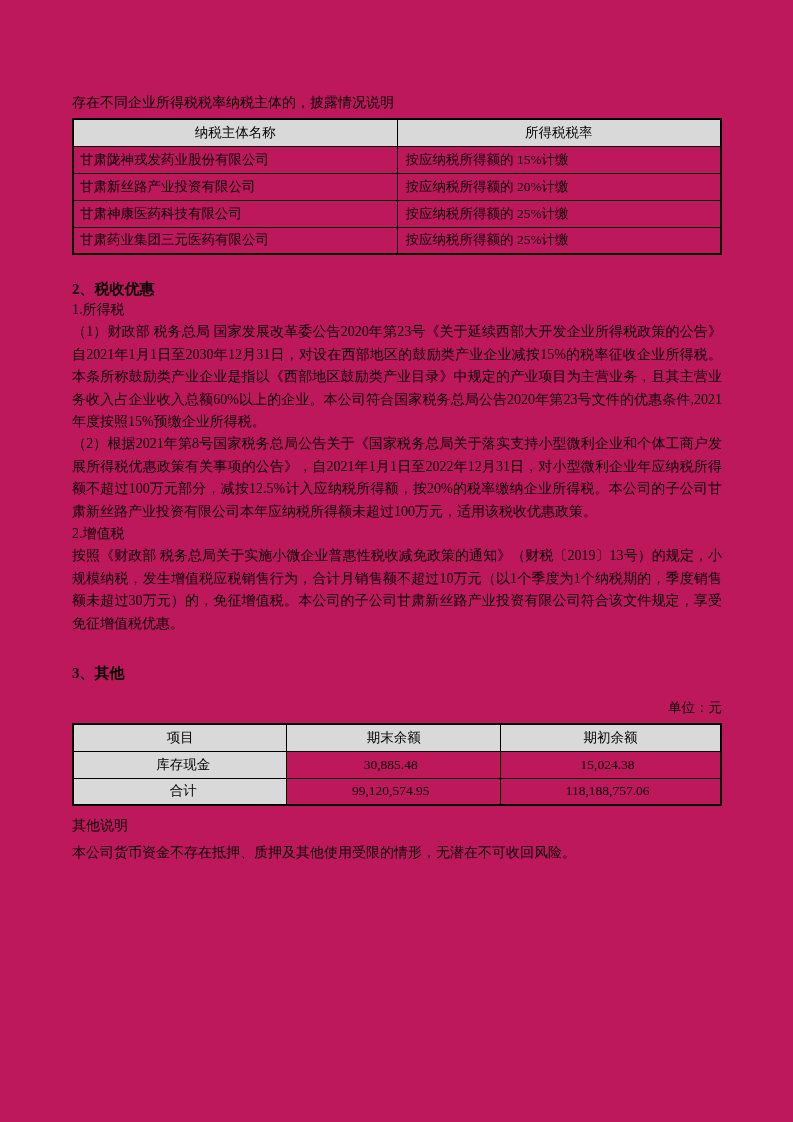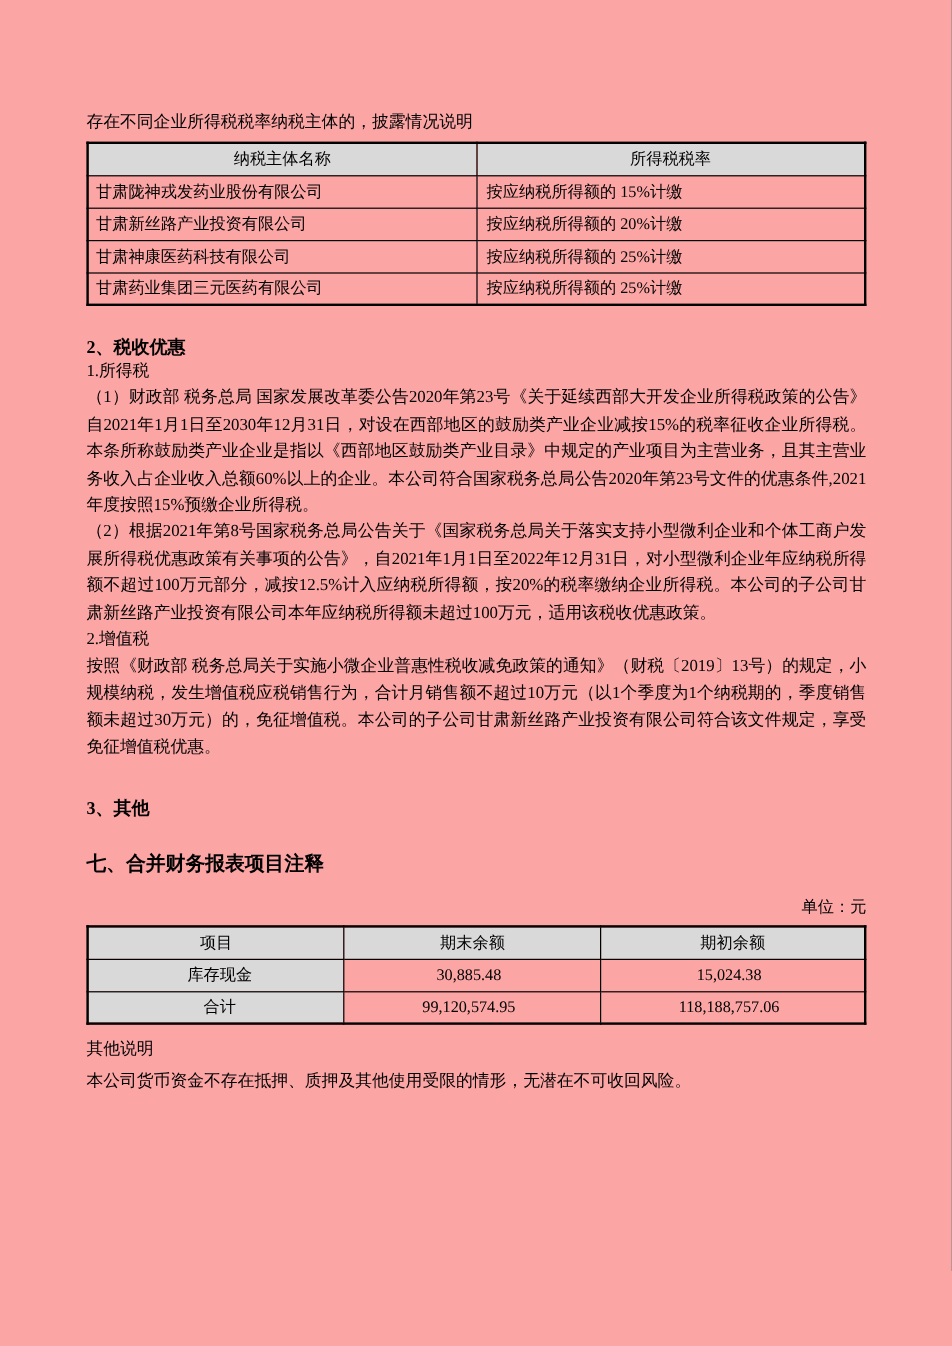--- a/index.html
+++ b/index.html
@@ -1,21 +1,21 @@
 <!DOCTYPE html>
 <html><head>
 <meta charset="utf-8">
 <style>
   * { margin: 0; padding: 0; box-sizing: border-box; }
   html, body { background: #888; }
   .page {
     width: 793px;
     height: 1122px;
     margin: 0 auto;
-    background: #fca5a5;
+    background: #be185d;
     font-family: "Liberation Serif", "DejaVu Serif", serif;
     color: #000000;
     padding: 95px 71px 0 72px;
     position: relative;
   }
   .intro {
     font-size: 14px;
     line-height: 16px;
     margin-bottom: 7px;
   }
@@ -122,21 +122,20 @@
   <div class="bodyblock">
     <div class="bodytext">1.所得税</div>
     <div class="bodytext">（1）财政部 税务总局 国家发展改革委公告2020年第23号《关于延续西部大开发企业所得税政策的公告》自2021年1月1日至2030年12月31日，对设在西部地区的鼓励类产业企业减按15%的税率征收企业所得税。本条所称鼓励类产业企业是指以《西部地区鼓励类产业目录》中规定的产业项目为主营业务，且其主营业务收入占企业收入总额60%以上的企业。本公司符合国家税务总局公告2020年第23号文件的优惠条件,2021年度按照15%预缴企业所得税。</div>
     <div class="bodytext">（2）根据2021年第8号国家税务总局公告关于《国家税务总局关于落实支持小型微利企业和个体工商户发展所得税优惠政策有关事项的公告》，自2021年1月1日至2022年12月31日，对小型微利企业年应纳税所得额不超过100万元部分，减按12.5%计入应纳税所得额，按20%的税率缴纳企业所得税。本公司的子公司甘肃新丝路产业投资有限公司本年应纳税所得额未超过100万元，适用该税收优惠政策。</div>
     <div class="bodytext">2.增值税</div>
     <div class="bodytext">按照《财政部 税务总局关于实施小微企业普惠性税收减免政策的通知》（财税〔2019〕13号）的规定，小规模纳税，发生增值税应税销售行为，合计月销售额不超过10万元（以1个季度为1个纳税期的，季度销售额未超过30万元）的，免征增值税。本公司的子公司甘肃新丝路产业投资有限公司符合该文件规定，享受免征增值税优惠。</div>
   </div>
 
   <div class="h-l2" style="margin-top:29px;">3、其他</div>
 
-  <div class="h-l1">七、合并财务报表项目注释</div>
 
 
   <div class="unit-line">单位：元</div>
 
   <table class="money-table">
     <colgroup>
         <col class="c1">
         <col class="c2">
         <col class="c3">
       </colgroup>

